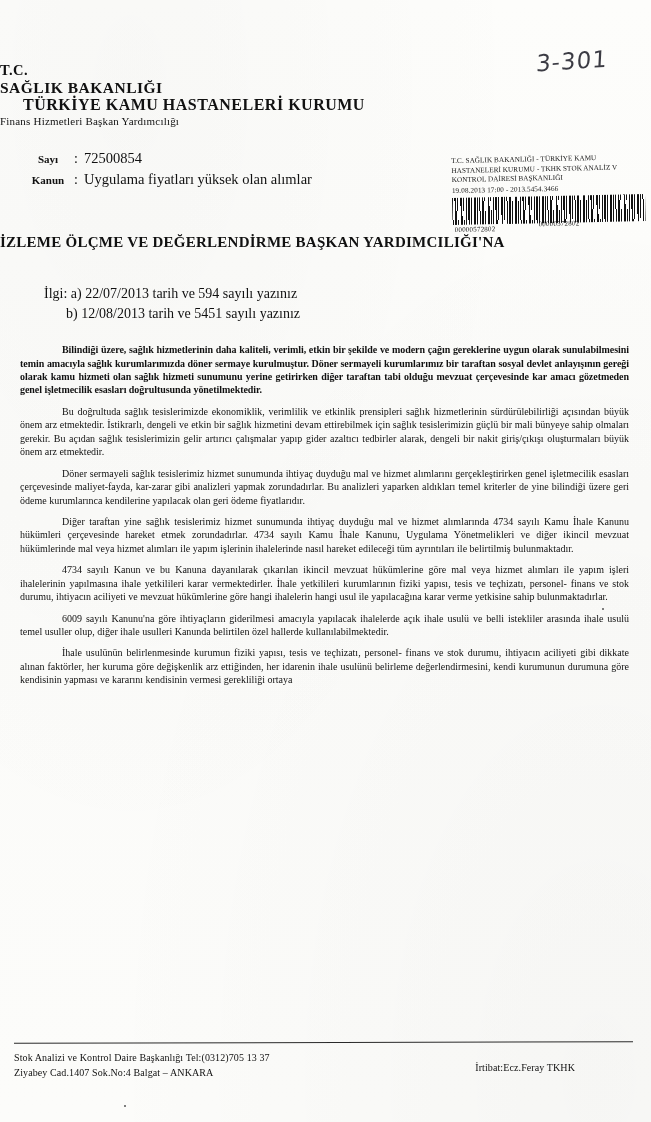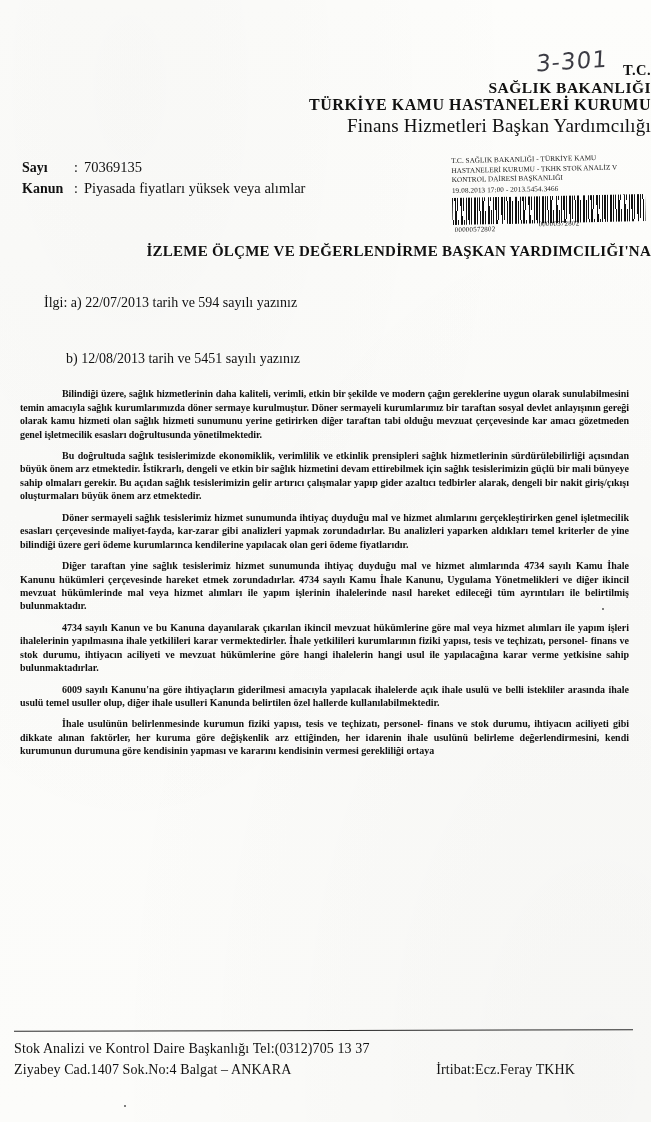--- a/index.html
+++ b/index.html
@@ -27,41 +27,42 @@
       radial-gradient(ellipse at 20% 8%, rgba(0,0,0,0.020), rgba(0,0,0,0) 55%),
       radial-gradient(ellipse at 92% 96%, rgba(0,0,0,0.022), rgba(0,0,0,0) 60%),
       linear-gradient(180deg, #fdfdfb 0%, #fbfbf9 45%, #fcfcfa 100%);
     pointer-events: none;
     z-index: 0;
   }
   .content { position: relative; z-index: 2; }
 
   
   .masthead {
-    text-align: right;
+    text-align: left;
     padding-top: 62px;
     line-height: 1.14;
   }
   .masthead .l1 {
     font-weight: bold;
     font-size: 14.5px;
     letter-spacing: 0.4px;
   }
   .masthead .l2 {
     font-weight: bold;
     font-size: 15.5px;
     letter-spacing: 0.5px;
   }
   .masthead .l3 {
     font-weight: bold;
     font-size: 16px;
     letter-spacing: 0.5px;
+    padding-left: 23px;
   }
   .masthead .l4 {
-    font-size: 19px;
+    font-size: 11px;
     letter-spacing: 0.2px;
     margin-top: 1px;
   }
 
   
   .handwriting {
     position: absolute;
     top: 48px;
     left: 536px;
     font-family: "DejaVu Sans", sans-serif;
@@ -78,21 +79,22 @@
     margin-top: 20px;
     padding-left: 22px;
     font-size: 14px;
     line-height: 1.42;
   }
   .meta-row { display: flex; align-items: baseline; }
   .meta-key {
     font-weight: bold;
     width: 52px;
     flex: 0 0 52px;
-    font-size: 14px;
+    font-size: 11px;
+    text-align: center;
   }
   .meta-sep { width: 10px; flex: 0 0 10px; }
   .meta-val { font-size: 14.5px; }
 
   
   .stamp {
     position: absolute;
     top: 155px;
     left: 452px;
     width: 196px;
@@ -135,49 +137,47 @@
     position: absolute;
     font-size: 7px;
     letter-spacing: 0.2px;
     font-family: "Liberation Serif", serif;
   }
   .bn-left  { left: 2px;  top: 0px; }
   .bn-right { left: 86px; top: -4px; }
 
   
   .addressee {
-    text-align: right;
+    text-align: left;
     font-weight: bold;
     font-size: 15px;
     letter-spacing: 0.25px;
     margin-top: 44px;
-    padding-left: 9px;
   }
 
   
   .ilgi {
     margin-top: 33px;
     padding-left: 44px;
     font-size: 14px;
     line-height: 1.48;
   }
-  .ilgi-b { padding-left: 22px; margin-top: 35px; }
+  .ilgi-b { padding-left: 22px; }
 
   
   .body-text {
     margin-top: 18px;
     padding: 0 22px 0 20px;
     font-size: 10px;
     line-height: 1.345;
     text-align: justify;
   }
   .body-text p {
     margin: 0 0 8px 0;
     text-indent: 42px;
-    font-weight: bold;
   }
   .body-text p.bold {
     font-weight: bold;
     letter-spacing: -0.05px;
   }
 
   
   .footer {
     position: absolute;
     left: 0;
@@ -187,22 +187,22 @@
     z-index: 2;
   }
   .footer-rule {
     border-top: 1.1px solid #2a2a2a;
     margin-bottom: 2px;
     transform: rotate(-0.12deg);
   }
   .footer-cols {
     display: flex;
     justify-content: space-between;
-    align-items: flex-end;
-    font-size: 14px;
+    align-items: flex-start;
+    font-size: 10px;
     line-height: 1.45;
     letter-spacing: 0.1px;
     margin-top: 8px;
   }
   .footer-left div { white-space: nowrap; }
   .footer-right { padding-right: 58px; padding-top: 10px; }
   .speck {
     position: absolute;
     width: 2px; height: 2px;
     background: #555;
@@ -224,26 +224,26 @@
       <div class="l1">T.C.</div>
       <div class="l2">SAĞLIK BAKANLIĞI</div>
       <div class="l3">TÜRKİYE KAMU HASTANELERİ KURUMU</div>
       <div class="l4">Finans Hizmetleri Başkan Yardımcılığı</div>
     </div>
 
     <div class="meta">
       <div class="meta-row">
         <span class="meta-key">Sayı</span>
         <span class="meta-sep">:</span>
-        <span class="meta-val">70369135</span>
+        <span class="meta-val">72500854</span>
       </div>
       <div class="meta-row">
         <span class="meta-key">Kanun</span>
         <span class="meta-sep">:</span>
-        <span class="meta-val">Piyasada fiyatları yüksek veya alımlar</span>
+        <span class="meta-val">Uygulama fiyatları yüksek olan alımlar</span>
       </div>
     </div>
 
     <div class="addressee">İZLEME ÖLÇME VE DEĞERLENDİRME BAŞKAN YARDIMCILIĞI'NA</div>
 
     <div class="ilgi">
       <div>İlgi: a) 22/07/2013 tarih ve 594 sayılı yazınız</div>
       <div class="ilgi-b">b) 12/08/2013 tarih ve 5451 sayılı yazınız</div>
     </div>
 

